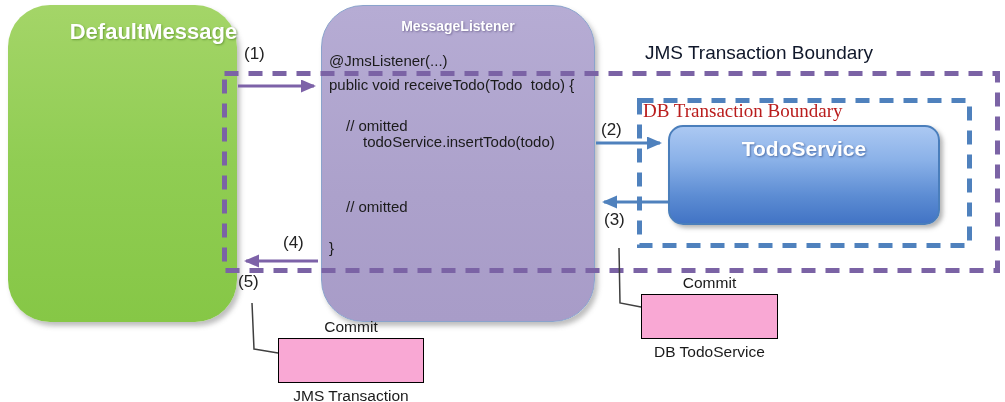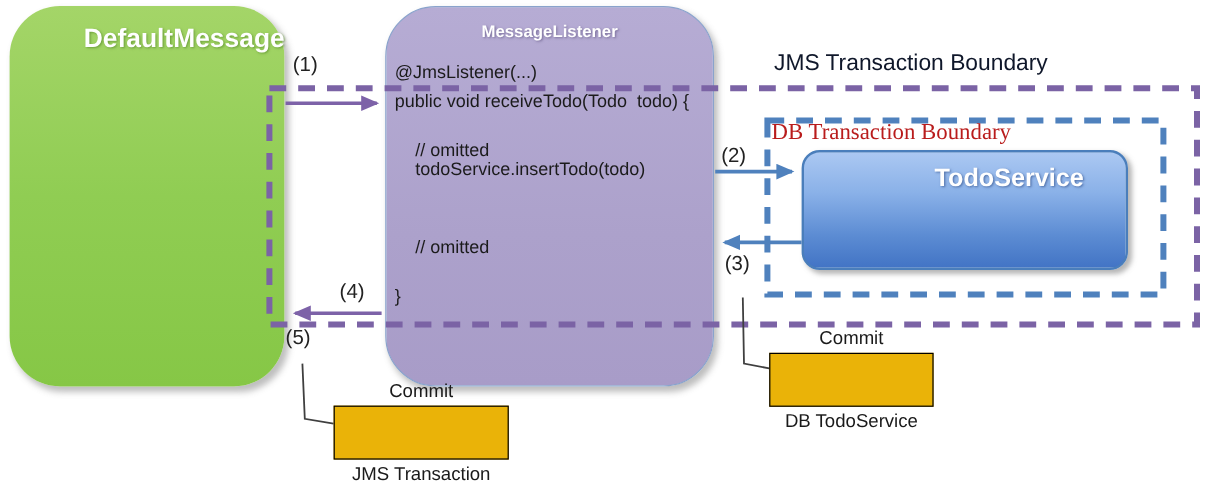--- a/index.html
+++ b/index.html
@@ -26,35 +26,35 @@
   }
   
   .box-title {
     position:absolute; text-align:center; font-weight:bold; color:#ffffff;
   }
   .green-title { left:8px; top:17px; width:229px; font-size:22px; line-height:30px;
                  text-shadow:1px 1px 2px rgba(80,130,35,.65);margin-left:31px; }
   .purple-title { left:321px; top:18px; width:274px; font-size:14px;
                   text-shadow:1px 1px 2px rgba(90,80,125,.65); }
   .todo-title { left:668px; top:137px; width:272px; font-size:21px;
-                text-shadow:1px 1px 2px rgba(35,65,125,.6);padding-left:37px; }
+                text-shadow:1px 1px 2px rgba(35,65,125,.6); }
   
   .code-line {
     position:absolute; font-size:15px; line-height:19px; color:#1b1b1b;
     white-space:pre;
   }
   
   .boundary-label { position:absolute; font-size:19px; }
   .jms-label { left:645px; top:42px; color:#0f172a; }
   .db-label  { left:643px; top:100px; color:#b91c1c;font-family:Liberation Serif, serif; }
   
   .step { position:absolute; font-size:17px; color:#222222; }
   
   .callout {
-    position:absolute; background:#eab308; border:1.6px solid #000000;
+    position:absolute; background:#f9a8d4; border:1.6px solid #000000;
     display:flex; flex-direction:column; justify-content:center; align-items:center;
     font-size:15.5px; line-height:21px; color:#1a1a1a; box-sizing:border-box;gap:48px;
   }
   .callout-db  { left:641px; top:294px; width:137px; height:45px; }
   .callout-jms { left:278px; top:338px; width:146px; height:45px; }
   
   .overlay { position:absolute; left:0; top:0; pointer-events:none; }
 </style>
 </head>
 <body>
@@ -67,21 +67,21 @@
 
   <div class="box-title green-title">
     <div>DefaultMessage</div>
   </div>
   <div class="box-title purple-title">MessageListener</div>
   <div class="box-title todo-title">TodoService</div>
 
   <div class="code-line" style="left:329px; top:75px;">public void receiveTodo(Todo  todo) {</div>
   <div class="code-line" style="left:329px; top:51px;">@JmsListener(...)</div>
   <div class="code-line" style="left:346px; top:116px;">// omitted</div>
-  <div class="code-line" style="left:346px; top:132px;text-align:center;">todoService.insertTodo(todo)</div>
+  <div class="code-line" style="left:363px; top:132px;text-align:center;">todoService.insertTodo(todo)</div>
   <div class="code-line" style="left:346px; top:197px;">// omitted</div>
   <div class="code-line" style="left:329px; top:238px;">}</div>
 
   <svg class="overlay" width="1005" height="402" viewBox="0 0 1005 402">
     <defs>
       <marker id="arrow-purple" markerUnits="userSpaceOnUse" markerWidth="16" markerHeight="14" refX="13" refY="6.5" orient="auto">
         <path d="M0,0 L15,6.5 L0,13 Z" fill="#7d62a8"></path>
       </marker>
       <marker id="arrow-blue" markerUnits="userSpaceOnUse" markerWidth="16" markerHeight="14" refX="13" refY="6.5" orient="auto">
         <path d="M0,0 L15,6.5 L0,13 Z" fill="#4f81bd"></path>

